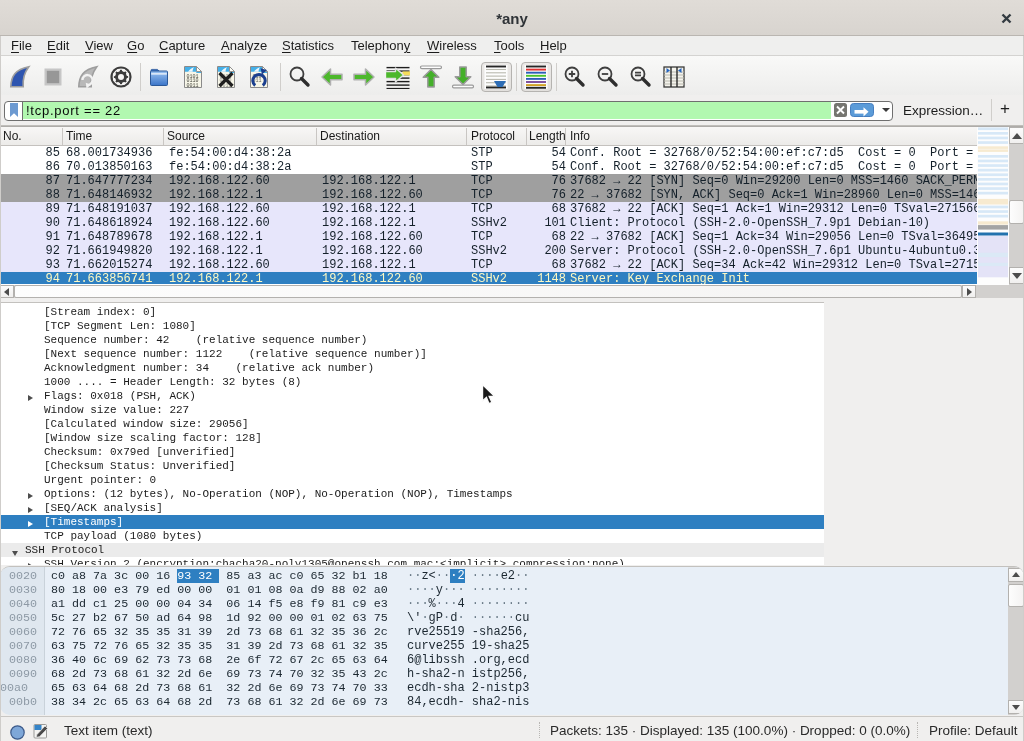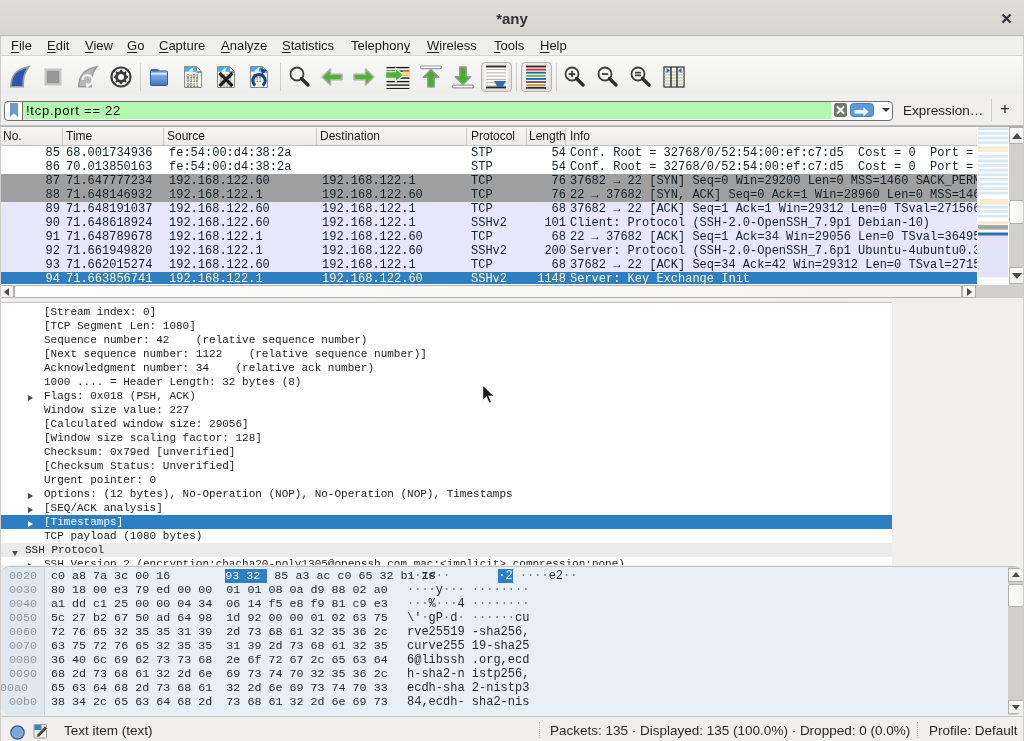--- a/index.html
+++ b/index.html
@@ -44,30 +44,30 @@
   .c-dst{left:322px;}
   .c-proto{left:471px;}
   .c-len{left:500px;width:66px;text-align:right;}
   .c-info{left:570px;width:408px;overflow:hidden;}
   
   .sb-track{position:absolute;background:#d2d0ce;}
   .sb-btn{position:absolute;background:linear-gradient(#fcfcfc,#f0efee);border:1px solid #b3b1ae;box-sizing:border-box;}
   .sb-thumb{position:absolute;background:linear-gradient(90deg,#fdfdfd,#f4f3f2);border:1px solid #b3b1ae;box-sizing:border-box;border-radius:2px;}
   .arr{position:absolute;width:0;height:0;}
   
-  #details{left:0;top:302px;width:892px;height:263px;background:#fff;border-top:1px solid #c3c1be;box-sizing:border-box;overflow:hidden;}
+  #details{left:0;top:302px;width:824px;height:263px;background:#fff;border-top:1px solid #c3c1be;box-sizing:border-box;overflow:hidden;}
   .drow{position:absolute;left:0;width:1008px;height:14px;font-size:11px;line-height:14px;font-family:"Liberation Mono",monospace;color:#1b1b1b;white-space:pre;}
   
   #hexpane{left:0;top:566px;width:1024px;height:149px;background:#e8eff7;border-top:1px solid #c3c1be;box-sizing:border-box;overflow:hidden;border-radius:10px;}
   #hexoffcol{left:0;top:0;width:44px;height:149px;background:#dfe7ef;border-right:1px solid #c9d2da;}
   .xrow{position:absolute;font-size:11.7px;line-height:14px;font-family:"Liberation Mono",monospace;white-space:pre;color:#1b2730;}
   .xoff{color:#8d99a5;}
   .xa{font-size:12px;letter-spacing:0;}
   .xrow i{font-style:normal;color:#6b7b88;}
-  .xhl{background:#2e7fc1;color:#fff;margin-left:48px;}
+  .xhl{background:#2e7fc1;color:#fff;}
   
   #statusbar{left:0;top:716px;width:1024px;height:25px;background:#f0efee;border-top:1px solid #c9c7c4;box-sizing:border-box;font-size:12px;color:#2a2a2a;}
 </style>
 </head>
 <body>
 <div id="win">
   <div class="abs" id="titlebar"></div>
   <div class="abs" id="title">*any</div>
   <svg class="abs" style="left:1001px;top:13px" width="11" height="11">
       <path d="M1.5,1.5 L9.5,9.5 M9.5,1.5 L1.5,9.5" stroke="#333b41" stroke-width="2.4"></path>
@@ -441,21 +441,21 @@
   </div>
   <div class="abs" id="hexpane">
     <div class="abs" id="hexoffcol"></div>
     <div class="xrow" style="top:2px"><span class="abs xoff" style="left:9px">0020</span><span class="abs" style="left:51px">c0 a8 7a 3c 00 16 <span class="xhl">93 32 </span> 85 a3 ac c0 65 32 b1 18</span><span class="abs xa" style="left:407px"><i>··</i>z&lt;<i>··</i><span class="xhl"><i style="color:#fff">·</i>2</span> <i>····</i>e2<i>··</i></span></div>
     <div class="xrow" style="top:16px"><span class="abs xoff" style="left:9px">0030</span><span class="abs" style="left:51px">80 18 00 e3 79 ed 00 00  01 01 08 0a d9 88 02 a0</span><span class="abs xa" style="left:407px"><i>····</i>y<i>···</i> <i>········</i></span></div>
     <div class="xrow" style="top:30px"><span class="abs xoff" style="left:9px">0040</span><span class="abs" style="left:51px">a1 dd c1 25 00 00 04 34  06 14 f5 e8 f9 81 c9 e3</span><span class="abs xa" style="left:407px"><i>···</i>%<i>···</i>4 <i>········</i></span></div>
     <div class="xrow" style="top:44px"><span class="abs xoff" style="left:9px">0050</span><span class="abs" style="left:51px">5c 27 b2 67 50 ad 64 98  1d 92 00 00 01 02 63 75</span><span class="abs xa" style="left:407px">\'<i>·</i>gP<i>·</i>d<i>·</i> <i>······</i>cu</span></div>
     <div class="xrow" style="top:58px"><span class="abs xoff" style="left:9px">0060</span><span class="abs" style="left:51px">72 76 65 32 35 35 31 39  2d 73 68 61 32 35 36 2c</span><span class="abs xa" style="left:407px">rve25519 -sha256,</span></div>
     <div class="xrow" style="top:72px"><span class="abs xoff" style="left:9px">0070</span><span class="abs" style="left:51px">63 75 72 76 65 32 35 35  31 39 2d 73 68 61 32 35</span><span class="abs xa" style="left:407px">curve255 19-sha25</span></div>
     <div class="xrow" style="top:86px"><span class="abs xoff" style="left:9px">0080</span><span class="abs" style="left:51px">36 40 6c 69 62 73 73 68  2e 6f 72 67 2c 65 63 64</span><span class="abs xa" style="left:407px">6@libssh .org,ecd</span></div>
-    <div class="xrow" style="top:100px"><span class="abs xoff" style="left:9px">0090</span><span class="abs" style="left:51px">68 2d 73 68 61 32 2d 6e  69 73 74 70 32 35 36 2c</span><span class="abs xa" style="left:407px">h-sha2-n istp256,</span></div>
+    <div class="xrow" style="top:100px"><span class="abs xoff" style="left:9px">0090</span><span class="abs" style="left:51px">68 2d 73 68 61 32 2d 6e  69 73 74 70 32 35 43 2c</span><span class="abs xa" style="left:407px">h-sha2-n istp256,</span></div>
     <div class="xrow" style="top:114px"><span class="abs xoff" style="left:0">00a0</span><span class="abs" style="left:51px">65 63 64 68 2d 73 68 61  32 2d 6e 69 73 74 70 33</span><span class="abs xa" style="left:407px">ecdh-sha 2-nistp3</span></div>
     <div class="xrow" style="top:128px"><span class="abs xoff" style="left:9px">00b0</span><span class="abs" style="left:51px">38 34 2c 65 63 64 68 2d  73 68 61 32 2d 6e 69 73</span><span class="abs xa" style="left:407px">84,ecdh- sha2-nis</span></div>
 
     <div class="sb-track" style="left:1008px;top:0;width:16px;height:148px"></div>
     <div class="sb-btn" style="left:1008px;top:1px;width:16px;height:14px"></div>
     <div class="arr" style="left:1012px;top:5px;border-left:4.5px solid transparent;border-right:4.5px solid transparent;border-bottom:5px solid #4c4c4c"></div>
     <div class="sb-thumb" style="left:1008px;top:17px;width:16px;height:23px"></div>
     <div class="sb-btn" style="left:1008px;top:133px;width:16px;height:14px"></div>
     <div class="arr" style="left:1012px;top:138px;border-left:4.5px solid transparent;border-right:4.5px solid transparent;border-top:5px solid #4c4c4c"></div>
   </div>

